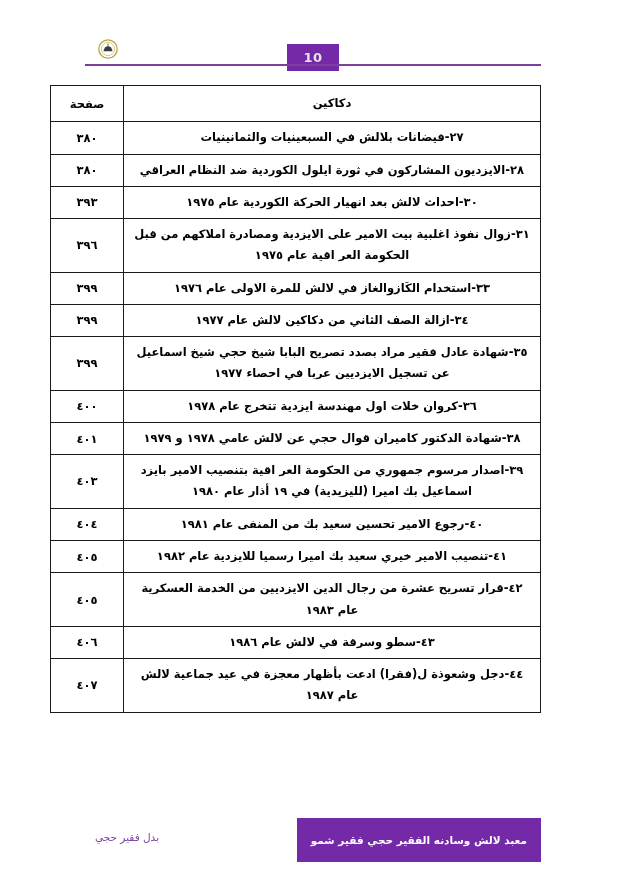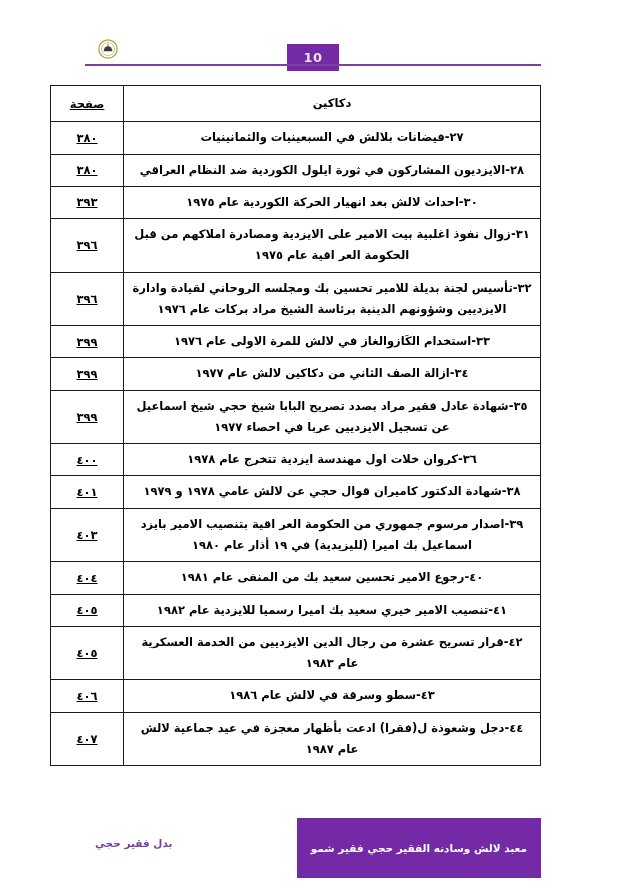--- a/index.html
+++ b/index.html
@@ -86,21 +86,20 @@
     font-size: 11.5px;
     font-weight: bold;
     line-height: 1.85;
   }
   
   table.toc th.col-page, table.toc td.col-page {
     width: 56px;
     text-align: center;
     font-size: 11.5px;
     font-weight: bold;
-    text-decoration: underline;
   }
   table.toc th {
     font-size: 12.5px;
     font-weight: bold;
     padding-top: 7px;
     padding-bottom: 7px;
   }
   table.toc td.col-subject .line { display: block; }
 
   
@@ -115,34 +114,34 @@
     position: absolute;
     right: 0;
     top: 0;
     height: 28px;
     background: #7429a6;
     color: #ffffff;
     font-size: 10.5px;
     font-weight: bold;
     display: flex;
     align-items: center;
-    padding: 16px 14px;
+    padding: 8px 14px;
     direction: rtl;
     white-space: nowrap;
   }
   .footer-note {
     position: absolute;
     left: 10px;
-    top: 14px;
+    top: 8px;
     height: 22px;
     display: flex;
     align-items: center;
     color: #7b3fa0;
     font-size: 10.5px;
-    font-weight: bold;
+    font-weight: normal;
     direction: rtl;
     white-space: nowrap;
   }
 </style>
 </head>
 <body>
 
 <div class="page-header">
   <span class="header-logo">
     <svg width="22" height="22" viewBox="0 0 22 22">
@@ -185,27 +184,20 @@
         </tr>
         <tr>
           <td class="col-subject">
             <span class="line">٣١-زوال نفوذ اغلبية بيت الامير على الايزدية ومصادرة املاكهم من قبل</span>
             <span class="line">الحكومة العر اقية عام ١٩٧٥</span>
           </td>
           <td class="col-page">٣٩٦</td>
         </tr>
         <tr>
           <td class="col-subject">
-            <span class="line">٣٢-تأسيس لجنة بديلة للامير تحسين بك ومجلسه الروحاني لقيادة وادارة</span>
-            <span class="line">الايزديين وشؤونهم الدينية برئاسة الشيخ مراد بركات عام ١٩٧٦</span>
-          </td>
-          <td class="col-page">٣٩٦</td>
-        </tr>
-        <tr>
-          <td class="col-subject">
             <span class="line">٣٣-استخدام الكَازوالغاز في لالش للمرة الاولى عام ١٩٧٦</span>
           </td>
           <td class="col-page">٣٩٩</td>
         </tr>
         <tr>
           <td class="col-subject">
             <span class="line">٣٤-ازالة الصف الثاني من دكاكين لالش عام ١٩٧٧</span>
           </td>
           <td class="col-page">٣٩٩</td>
         </tr>

